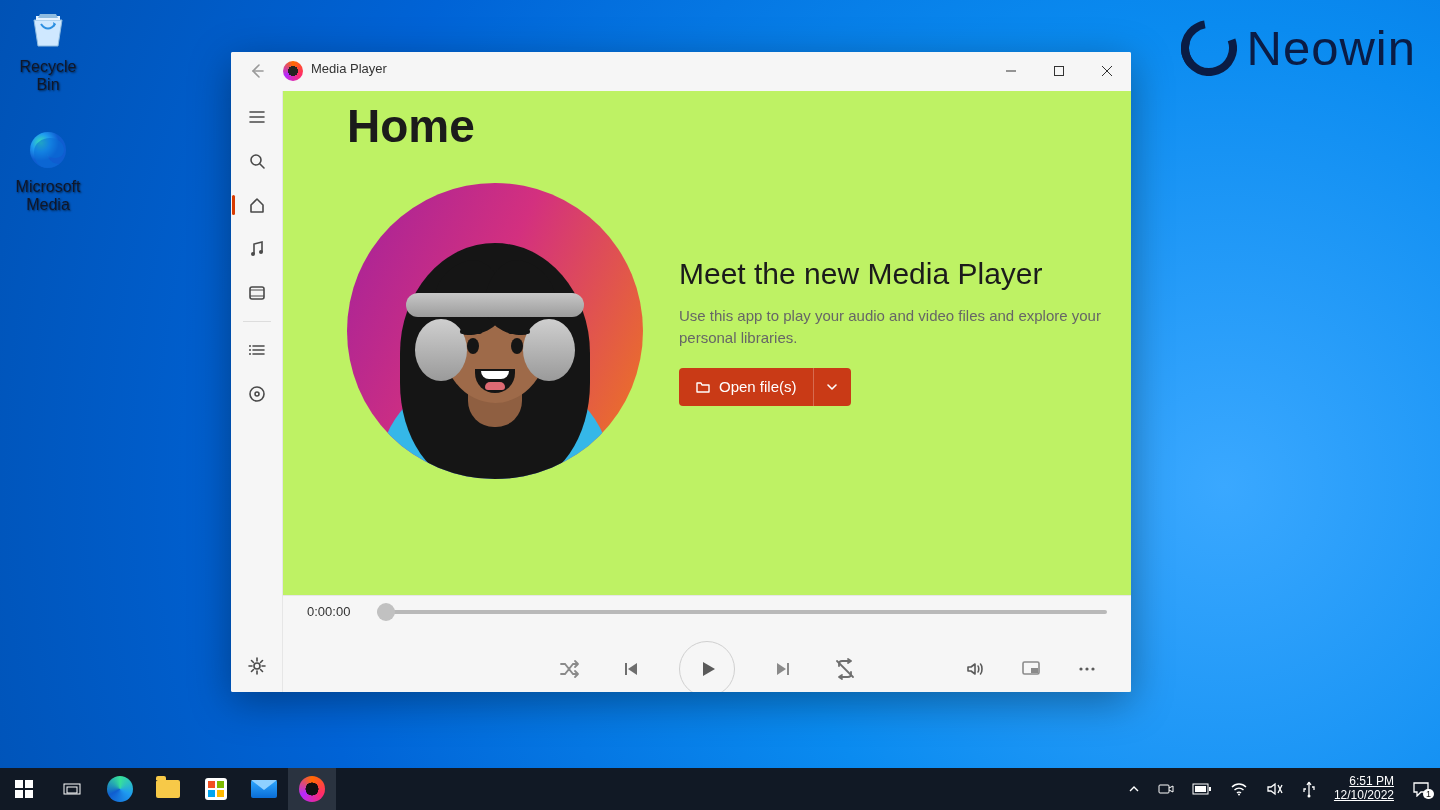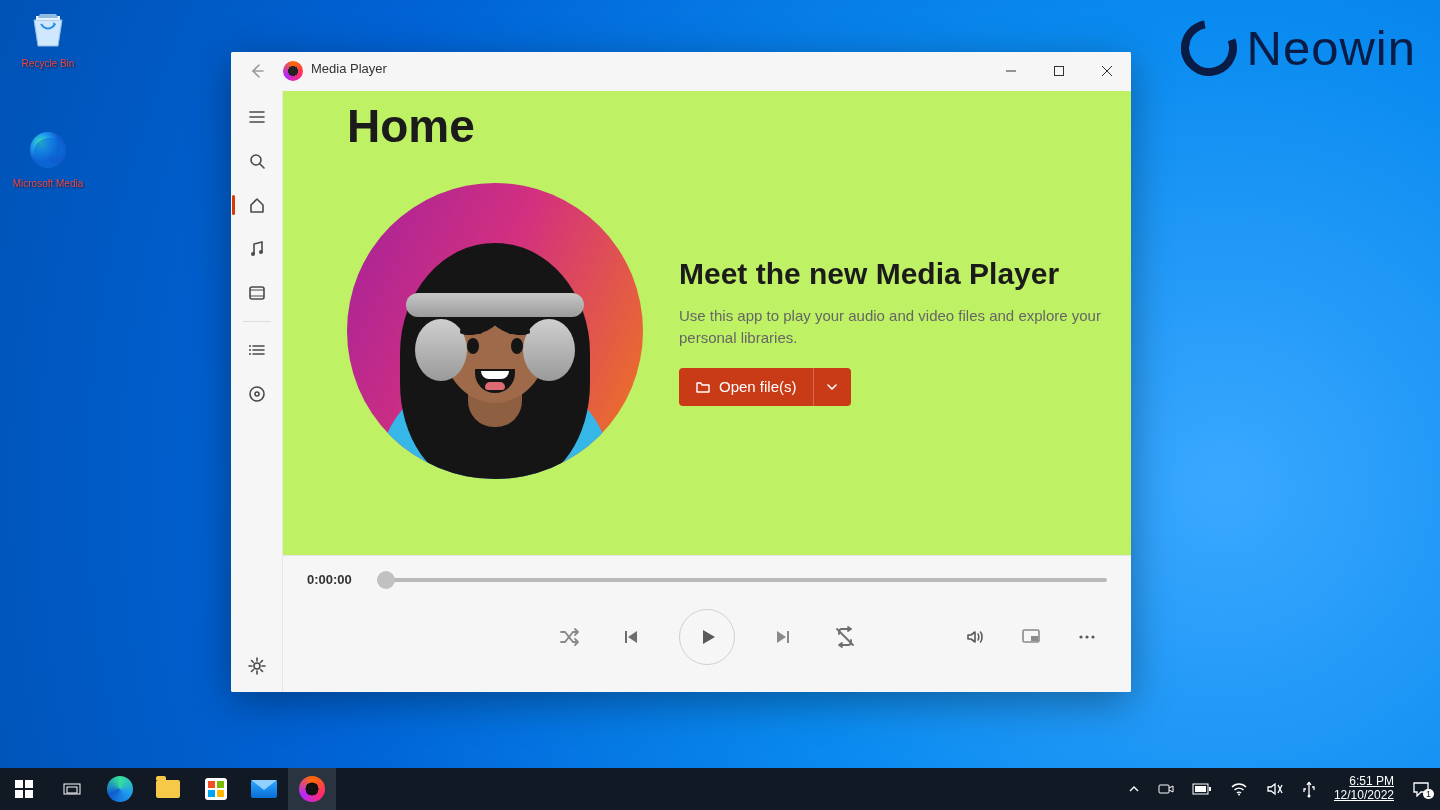--- a/index.html
+++ b/index.html
@@ -7,22 +7,22 @@
   body {
     background: radial-gradient(circle at 85% 60%, #3aa8ff 0%, #0a8bf0 35%, #0063d6 70%, #0052b5 100%);
     position: relative;
   }
 
   
   .desktop-icon {
     position: absolute;
     width: 80px;
     text-align: center;
-    color: #ef4444;
-    font-size: 10px;
+    color: #0f172a;
+    font-size: 16px;
     text-shadow: 1px 1px 2px rgba(0,0,0,.6);
   }
   .desktop-icon .glyph {
     width: 48px; height: 48px; margin: 0 auto 4px;
     display: flex; align-items: center; justify-content: center;
   }
 
   
   .watermark {
     position: absolute; top: 20px; right: 24px;
@@ -94,34 +94,34 @@
   .page-title { font-size:46px; font-weight:600; color:#1b1b1b; margin-bottom:30px; }
 
   .hero { display:flex; align-items:center; gap:36px; }
   .hero-art {
     width:296px; height:296px; border-radius:50%;
     position:relative; overflow:hidden;
     background: linear-gradient(115deg,#a3229b 0%,#d3307f 45%,#ef7a1a 100%);
     flex-shrink:0;
   }
   .hero-text { max-width: 430px; }
-  .hero-text h2 { font-size:30px; font-weight:700; color:#1b1b1b; margin-bottom:14px; }
+  .hero-text h2 { font-size:30px; font-weight:400; color:#1b1b1b; margin-bottom:14px; }
   .hero-text p { font-size:15px; color:#666; line-height:1.5; margin-bottom:18px; }
 
   .split-btn { display:inline-flex; }
   .split-btn .main, .split-btn .drop {
     background:#c93a16; color:#fff; font-size:15px;
     display:flex; align-items:center; justify-content:center;
     height:38px; border:none;
   }
   .split-btn .main { padding:16px 16px; gap:8px; border-radius:4px 0 0 4px; }
   .split-btn .drop { width:38px; border-left:1px solid rgba(255,255,255,.25); border-radius:0 4px 4px 0; }
 
   
-  .playerbar { height:137px; border-top:1px solid #e6e6e6; background:#f6f6f6; padding:16px 24px 0;font-weight:bold; }
+  .playerbar { height:97px; border-top:1px solid #e6e6e6; background:#f6f6f6; padding:8px 24px 0; }
   .seek-row { display:flex; align-items:center; gap:16px; }
   .seek-time { font-size:13px; color:#333; width:54px; }
   .track {
     flex:1; height:4px; background:#b9b9b9; border-radius:2px; position:relative;
   }
   .track::before {
     content:""; position:absolute; left:0; top:-7px; width:18px; height:18px;
     background:#c1c1c1; border-radius:50%;
   }
   .controls-row {

